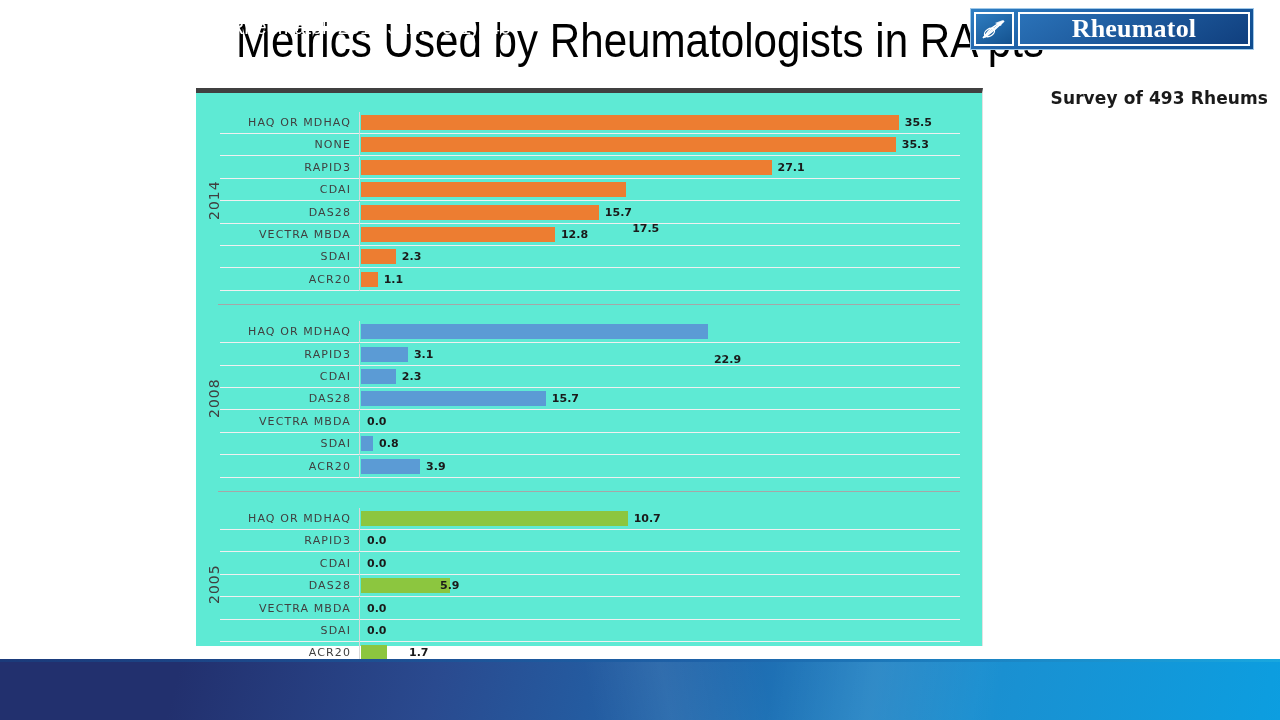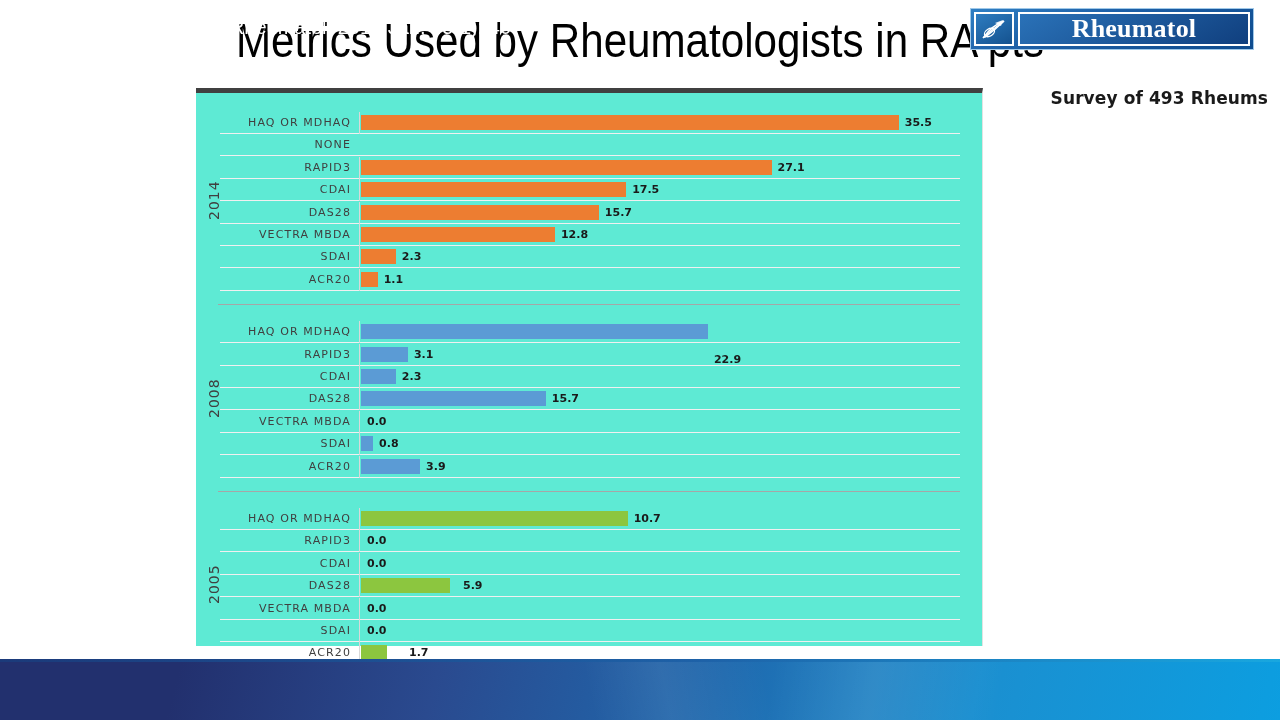--- a/index.html
+++ b/index.html
@@ -231,35 +231,39 @@
       <div class="row-gridline"></div>
       <div class="cat-label">HAQ OR MDHAQ</div>
       <div class="bar-track">
         <div class="bar" title="HAQ OR MDHAQ: 35.5" style="width: 537.825px; background: rgb(237, 125, 49);"></div>
         <div class="bar-value" style="left: 544.825px;">35.5</div>
       </div>
     </div>
     <div class="bar-row" style="top: 41.4px;">
       <div class="row-gridline"></div>
       <div class="cat-label">NONE</div>
+      <div class="bar-track">
+        <div class="bar" title="NONE: 35.3" style="width: 534.795px; background: rgb(237, 125, 49);"></div>
+        <div class="bar-value" style="left: 541.795px;">35.3</div>
+      </div>
     </div>
     <div class="bar-row" style="top: 63.8px;">
       <div class="row-gridline"></div>
       <div class="cat-label">RAPID3</div>
       <div class="bar-track">
         <div class="bar" title="RAPID3: 27.1" style="width: 410.565px; background: rgb(237, 125, 49);"></div>
         <div class="bar-value" style="left: 417.565px;">27.1</div>
       </div>
     </div>
     <div class="bar-row" style="top: 86.2px;">
       <div class="row-gridline"></div>
       <div class="cat-label">CDAI</div>
       <div class="bar-track">
         <div class="bar" title="CDAI: 17.5" style="width: 265.125px; background: rgb(237, 125, 49);"></div>
-        <div class="bar-value" style="left: 272.125px;">17.5</div>
+        <div class="bar-value" style="left: 272.125px; margin-top: 39px;">17.5</div>
       </div>
     </div>
     <div class="bar-row" style="top: 108.6px;">
       <div class="row-gridline"></div>
       <div class="cat-label">DAS28</div>
       <div class="bar-track">
         <div class="bar" title="DAS28: 15.7" style="width: 237.855px; background: rgb(237, 125, 49);"></div>
         <div class="bar-value" style="left: 244.855px;">15.7</div>
       </div>
     </div>
@@ -366,21 +370,21 @@
       <div class="cat-label">CDAI</div>
       <div class="bar-track">
         <div class="bar-value" style="left: 7px;">0.0</div>
       </div>
     </div>
     <div class="bar-row" style="top: 482.2px;">
       <div class="row-gridline"></div>
       <div class="cat-label">DAS28</div>
       <div class="bar-track">
         <div class="bar" title="DAS28: 5.9" style="width: 89.385px; background: rgb(140, 198, 63);"></div>
-        <div class="bar-value" style="left: 103px;">5.9</div>
+        <div class="bar-value" style="left: 80px;">5.9</div>
       </div>
     </div>
     <div class="bar-row" style="top: 504.6px;">
       <div class="row-gridline"></div>
       <div class="cat-label">VECTRA MBDA</div>
       <div class="bar-track">
         <div class="bar-value" style="left: 7px;">0.0</div>
       </div>
     </div>
     <div class="bar-row" style="top: 527px;">

